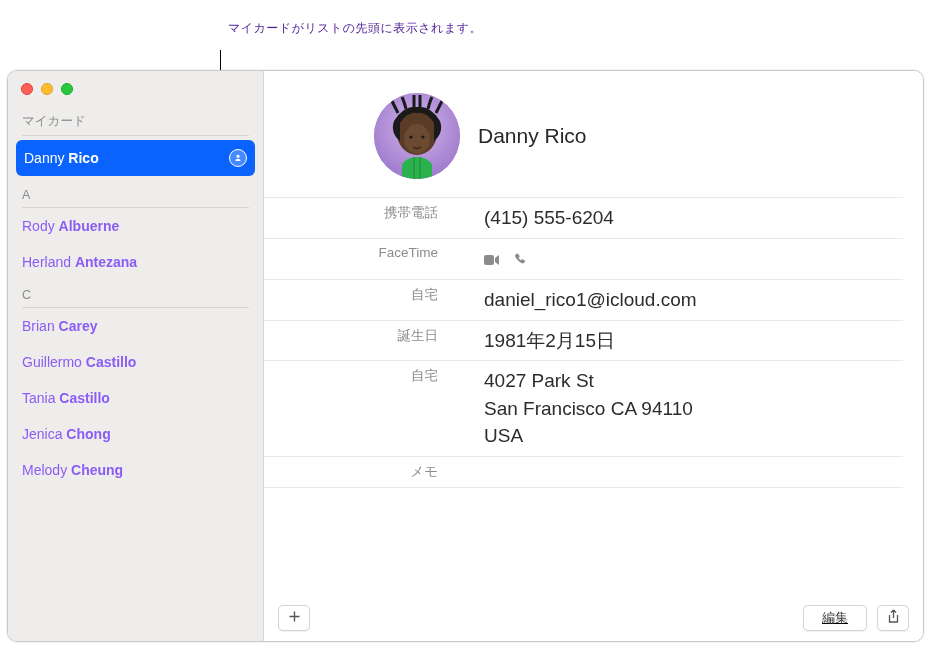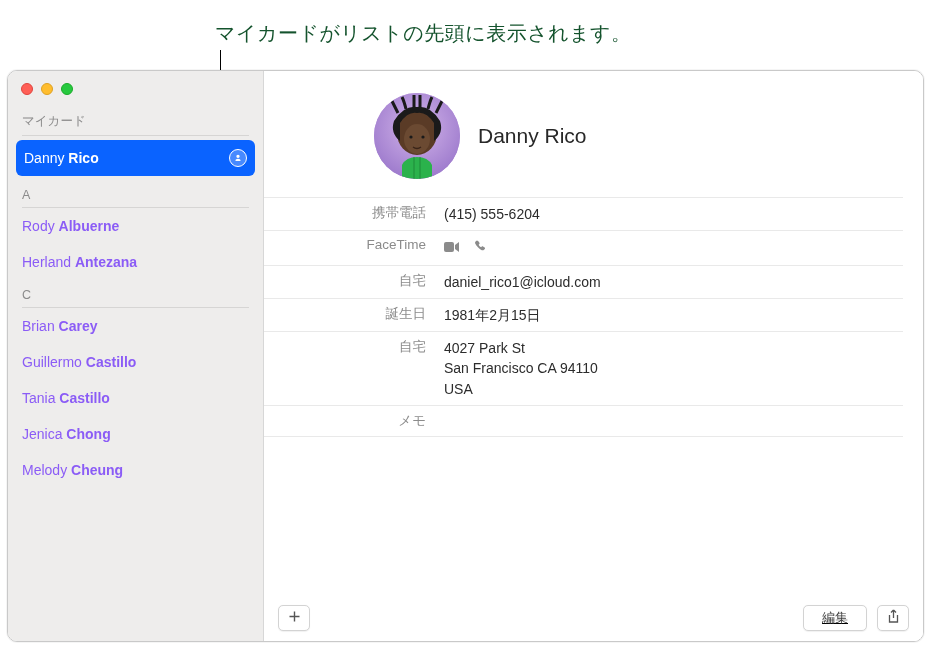--- a/index.html
+++ b/index.html
@@ -6,23 +6,23 @@
     body {
       font-family: -apple-system, "Hiragino Sans", "Helvetica Neue", sans-serif;
       background: #fff;
       width: 931px;
       height: 646px;
       position: relative;
     }
     .callout {
       position: absolute;
       top: 20px;
-      left: 215px;
-      font-size: 20px;
-      color: #14532d;
+      left: 228px;
+      font-size: 12px;
+      color: #4c1d95;
       letter-spacing: 0.5px;
     }
     .callout-line {
       position: absolute;
       top: 50px;
       left: 220px;
       width: 1px;
       height: 148px;
       background: #000;
     }
@@ -136,30 +136,31 @@
     }
     .fields { padding: 0 20px 0 0; }
     .field {
       display: flex;
       border-top: 1px solid #e9e9e9;
       padding: 6px 0;
     }
     .field-label {
       width: 180px;
       text-align: right;
-      padding-right: 18px;
+      padding-right: 6px;
       font-size: 13.5px;
       color: #8b8b8b;
       flex-shrink: 0;
     }
     .field-value {
-      font-size: 14px;
+      font-size: 19px;
       color: #2c2c2c;
       flex: 1;
       line-height: 1.45;
+      margin-left: 40px;
     }
     .facetime-icons {
       display: flex;
       gap: 14px;
       align-items: center;
       padding-top: 1px;
     }
     .ft-icon { color: #8b8b8b; }
     .toolbar {
       position: absolute;

